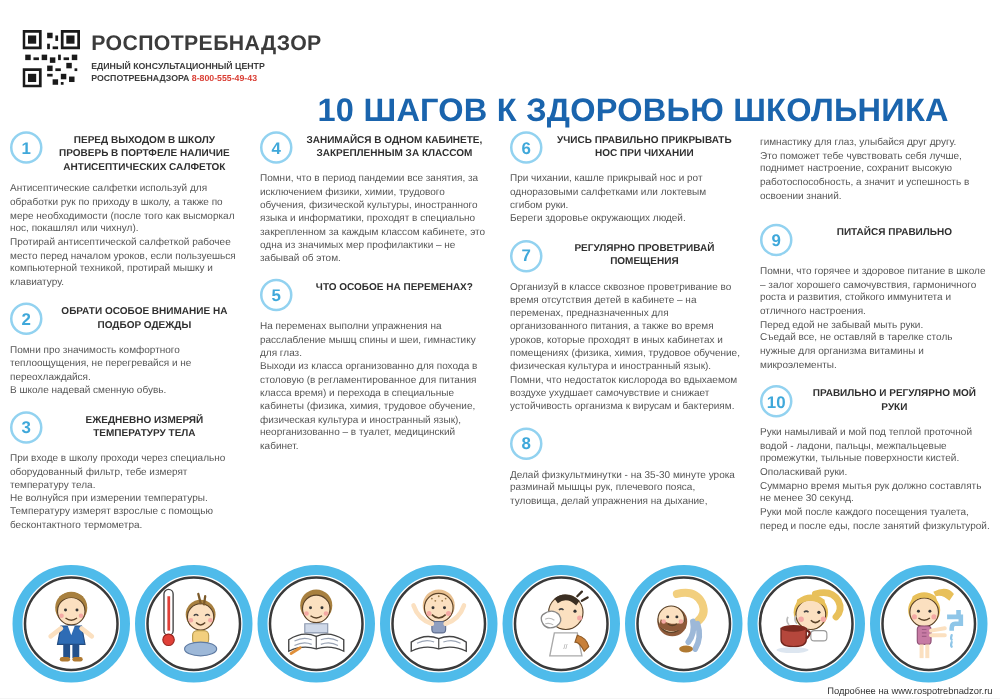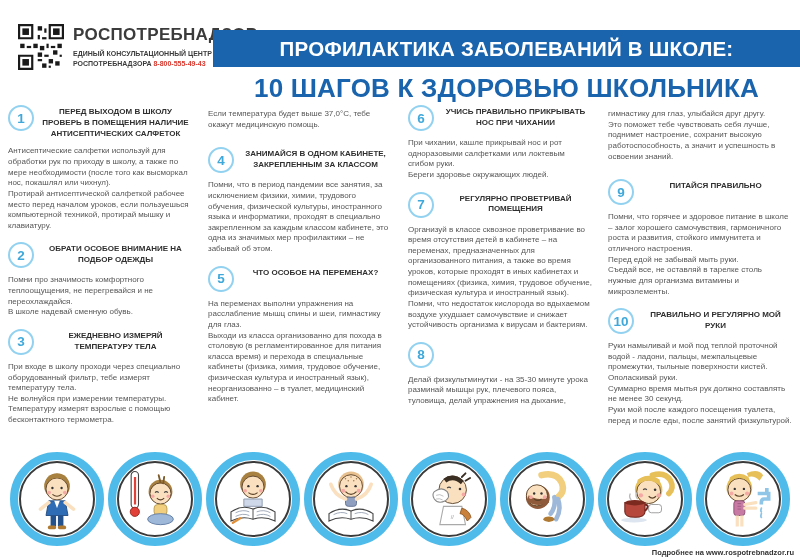--- a/index.html
+++ b/index.html
@@ -30,21 +30,21 @@
                    white-space:pre-line;}
   .cont{margin-bottom:19px;margin-top:2px;}
   
   .illu-row{position:absolute;left:10px;right:10px;bottom:12px;height:96px;
             display:flex;justify-content:space-between;align-items:center;}
   .illu{width:78px;height:78px;border:8px solid #4fbbea;border-radius:50%;background:#fff;
         display:flex;align-items:center;justify-content:center;flex:none;}
   .illu-inner{width:72px;height:72px;border:2px solid #3a3a3a;border-radius:50%;overflow:hidden;
               display:flex;align-items:center;justify-content:center;background:#fff;}
   .illu svg{display:block;}
-  .footer-note{position:absolute;right:6px;bottom:2px;font-size:7.5px;font-weight:bold;color:#333;}
+  .footer-note{position:absolute;right:6px;bottom:2px;font-size:7.5px;font-weight:normal;color:#333;}
 </style>
 </head>
 <body>
 
 <div class="poster">
 
   <div class="logo-block">
     <svg class="qr" viewBox="0 0 21 21">
       <rect width="21" height="21" fill="#fff"></rect>
       <g fill="#1a1a1a">
@@ -79,32 +79,29 @@
     <div class="logo-texts">
       <div class="logo-title">РОСПОТРЕБНАДЗОР</div>
       <div class="logo-sub">
         <span>ЕДИНЫЙ КОНСУЛЬТАЦИОННЫЙ ЦЕНТР</span><br>
         <span>РОСПОТРЕБНАДЗОРА</span>
         <span class="phone">8-800-555-49-43</span>
       </div>
     </div>
   </div>
 
-  <div class="banner">
-    <div class="banner-title">ПРОФИЛАКТИКА ЗАБОЛЕВАНИЙ В ШКОЛЕ:</div>
-  </div>
   <div class="subtitle">10 ШАГОВ К ЗДОРОВЬЮ ШКОЛЬНИКА</div>
 
   <div class="columns">
 
     <div class="col">
       <section>
         <div class="step-head">
           <div class="num">1</div>
-          <h3 class="step-title">ПЕРЕД ВЫХОДОМ В ШКОЛУ ПРОВЕРЬ В ПОМЕЩЕНИЯ НАЛИЧИЕ АНТИСЕПТИЧЕСКИХ САЛФЕТОК</h3>
+          <h3 class="step-title">ПЕРЕД ВЫХОДОМ В ШКОЛУ ПРОВЕРЬ В ПОРТФЕЛЕ НАЛИЧИЕ АНТИСЕПТИЧЕСКИХ САЛФЕТОК</h3>
         </div>
         <p class="step-body">Антисептические салфетки используй для обработки рук по приходу в школу, а также по мере необходимости (после того как высморкал нос, покашлял или чихнул).
 Протирай антисептической салфеткой рабочее место перед началом уроков, если пользуешься компьютерной техникой, протирай мышку и клавиатуру.</p>
       </section>
       <section>
         <div class="step-head">
           <div class="num">2</div>
           <h3 class="step-title">ОБРАТИ ОСОБОЕ ВНИМАНИЕ НА ПОДБОР ОДЕЖДЫ</h3>
         </div>
         <p class="step-body">Помни про значимость комфортного теплоощущения, не перегревайся и не переохлаждайся.
@@ -115,21 +112,20 @@
           <div class="num">3</div>
           <h3 class="step-title">ЕЖЕДНЕВНО ИЗМЕРЯЙ ТЕМПЕРАТУРУ ТЕЛА</h3>
         </div>
         <p class="step-body">При входе в школу проходи через специально оборудованный фильтр, тебе измерят температуру тела.
 Не волнуйся при измерении температуры.
 Температуру измерят взрослые с помощью бесконтактного термометра.</p>
       </section>
     </div>
 
     <div class="col">
-      <p class="cont">Если температура будет выше 37,0°С, тебе окажут медицинскую помощь.</p>
       <section>
         <div class="step-head">
           <div class="num">4</div>
           <h3 class="step-title">ЗАНИМАЙСЯ В ОДНОМ КАБИНЕТЕ, ЗАКРЕПЛЕННЫМ ЗА КЛАССОМ</h3>
         </div>
         <p class="step-body">Помни, что в период пандемии все занятия, за исключением физики, химии, трудового обучения, физической культуры, иностранного языка и информатики, проходят в специально закрепленном за каждым классом кабинете, это одна из значимых мер профилактики – не забывай об этом.</p>
       </section>
       <section>
         <div class="step-head">
           <div class="num">5</div>

